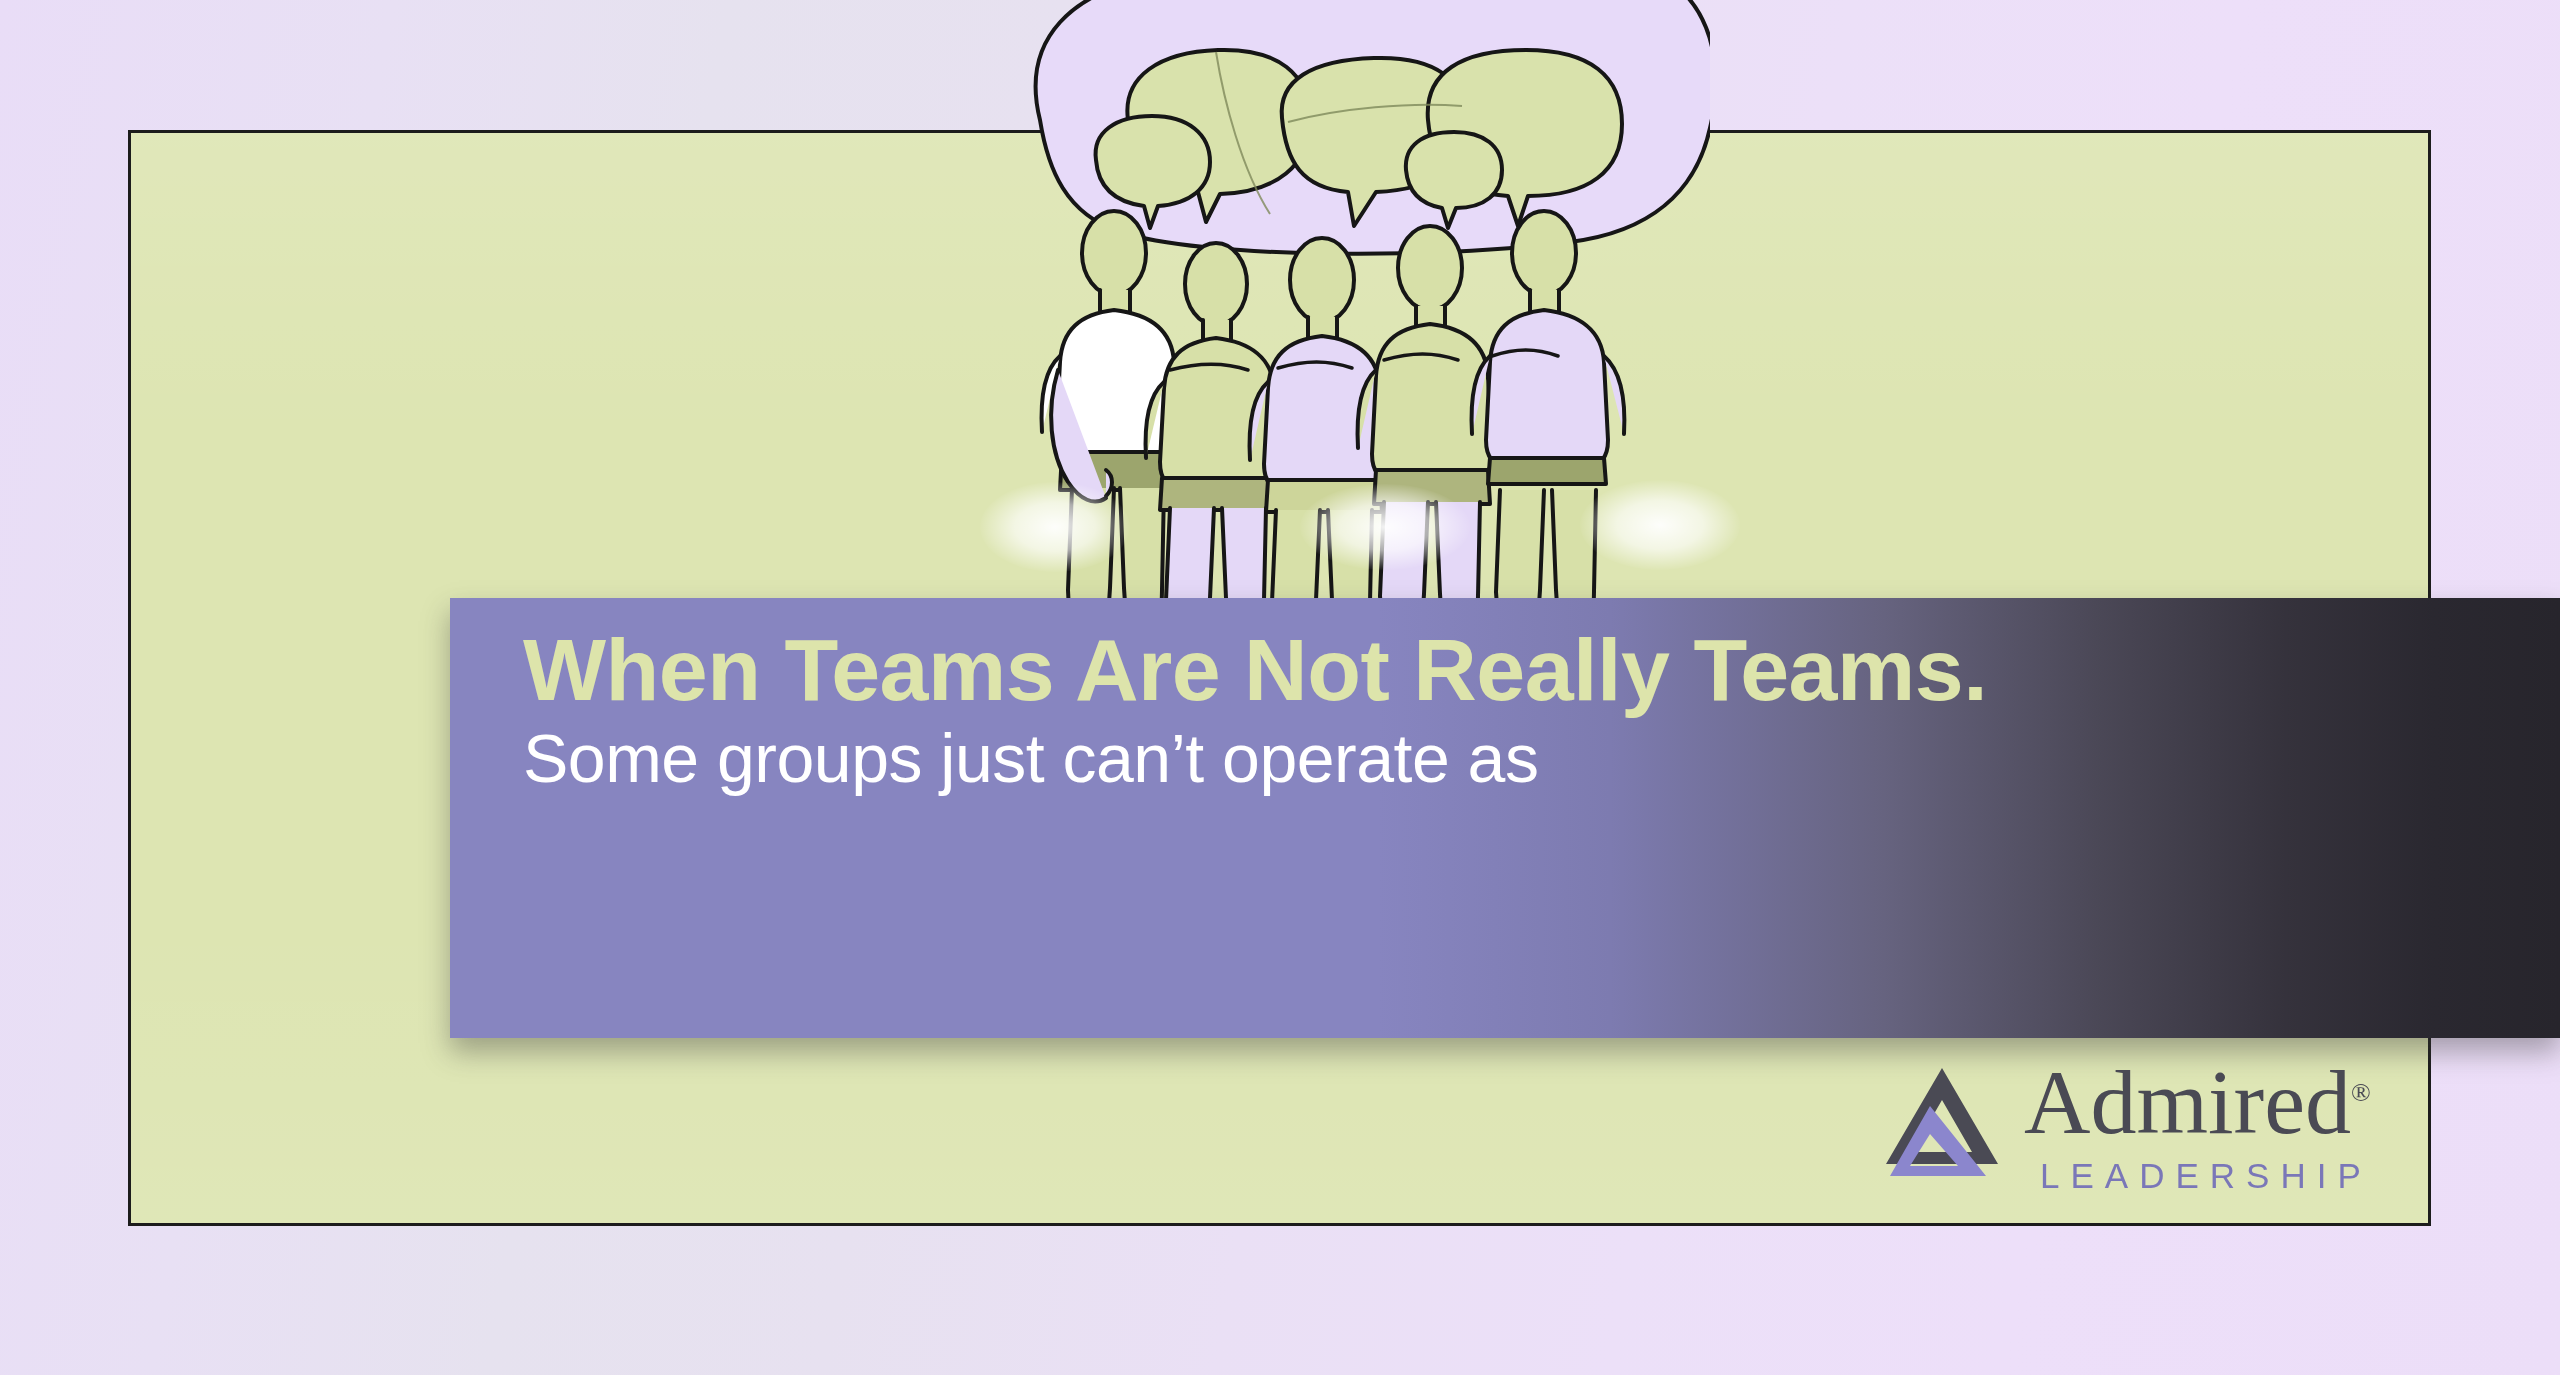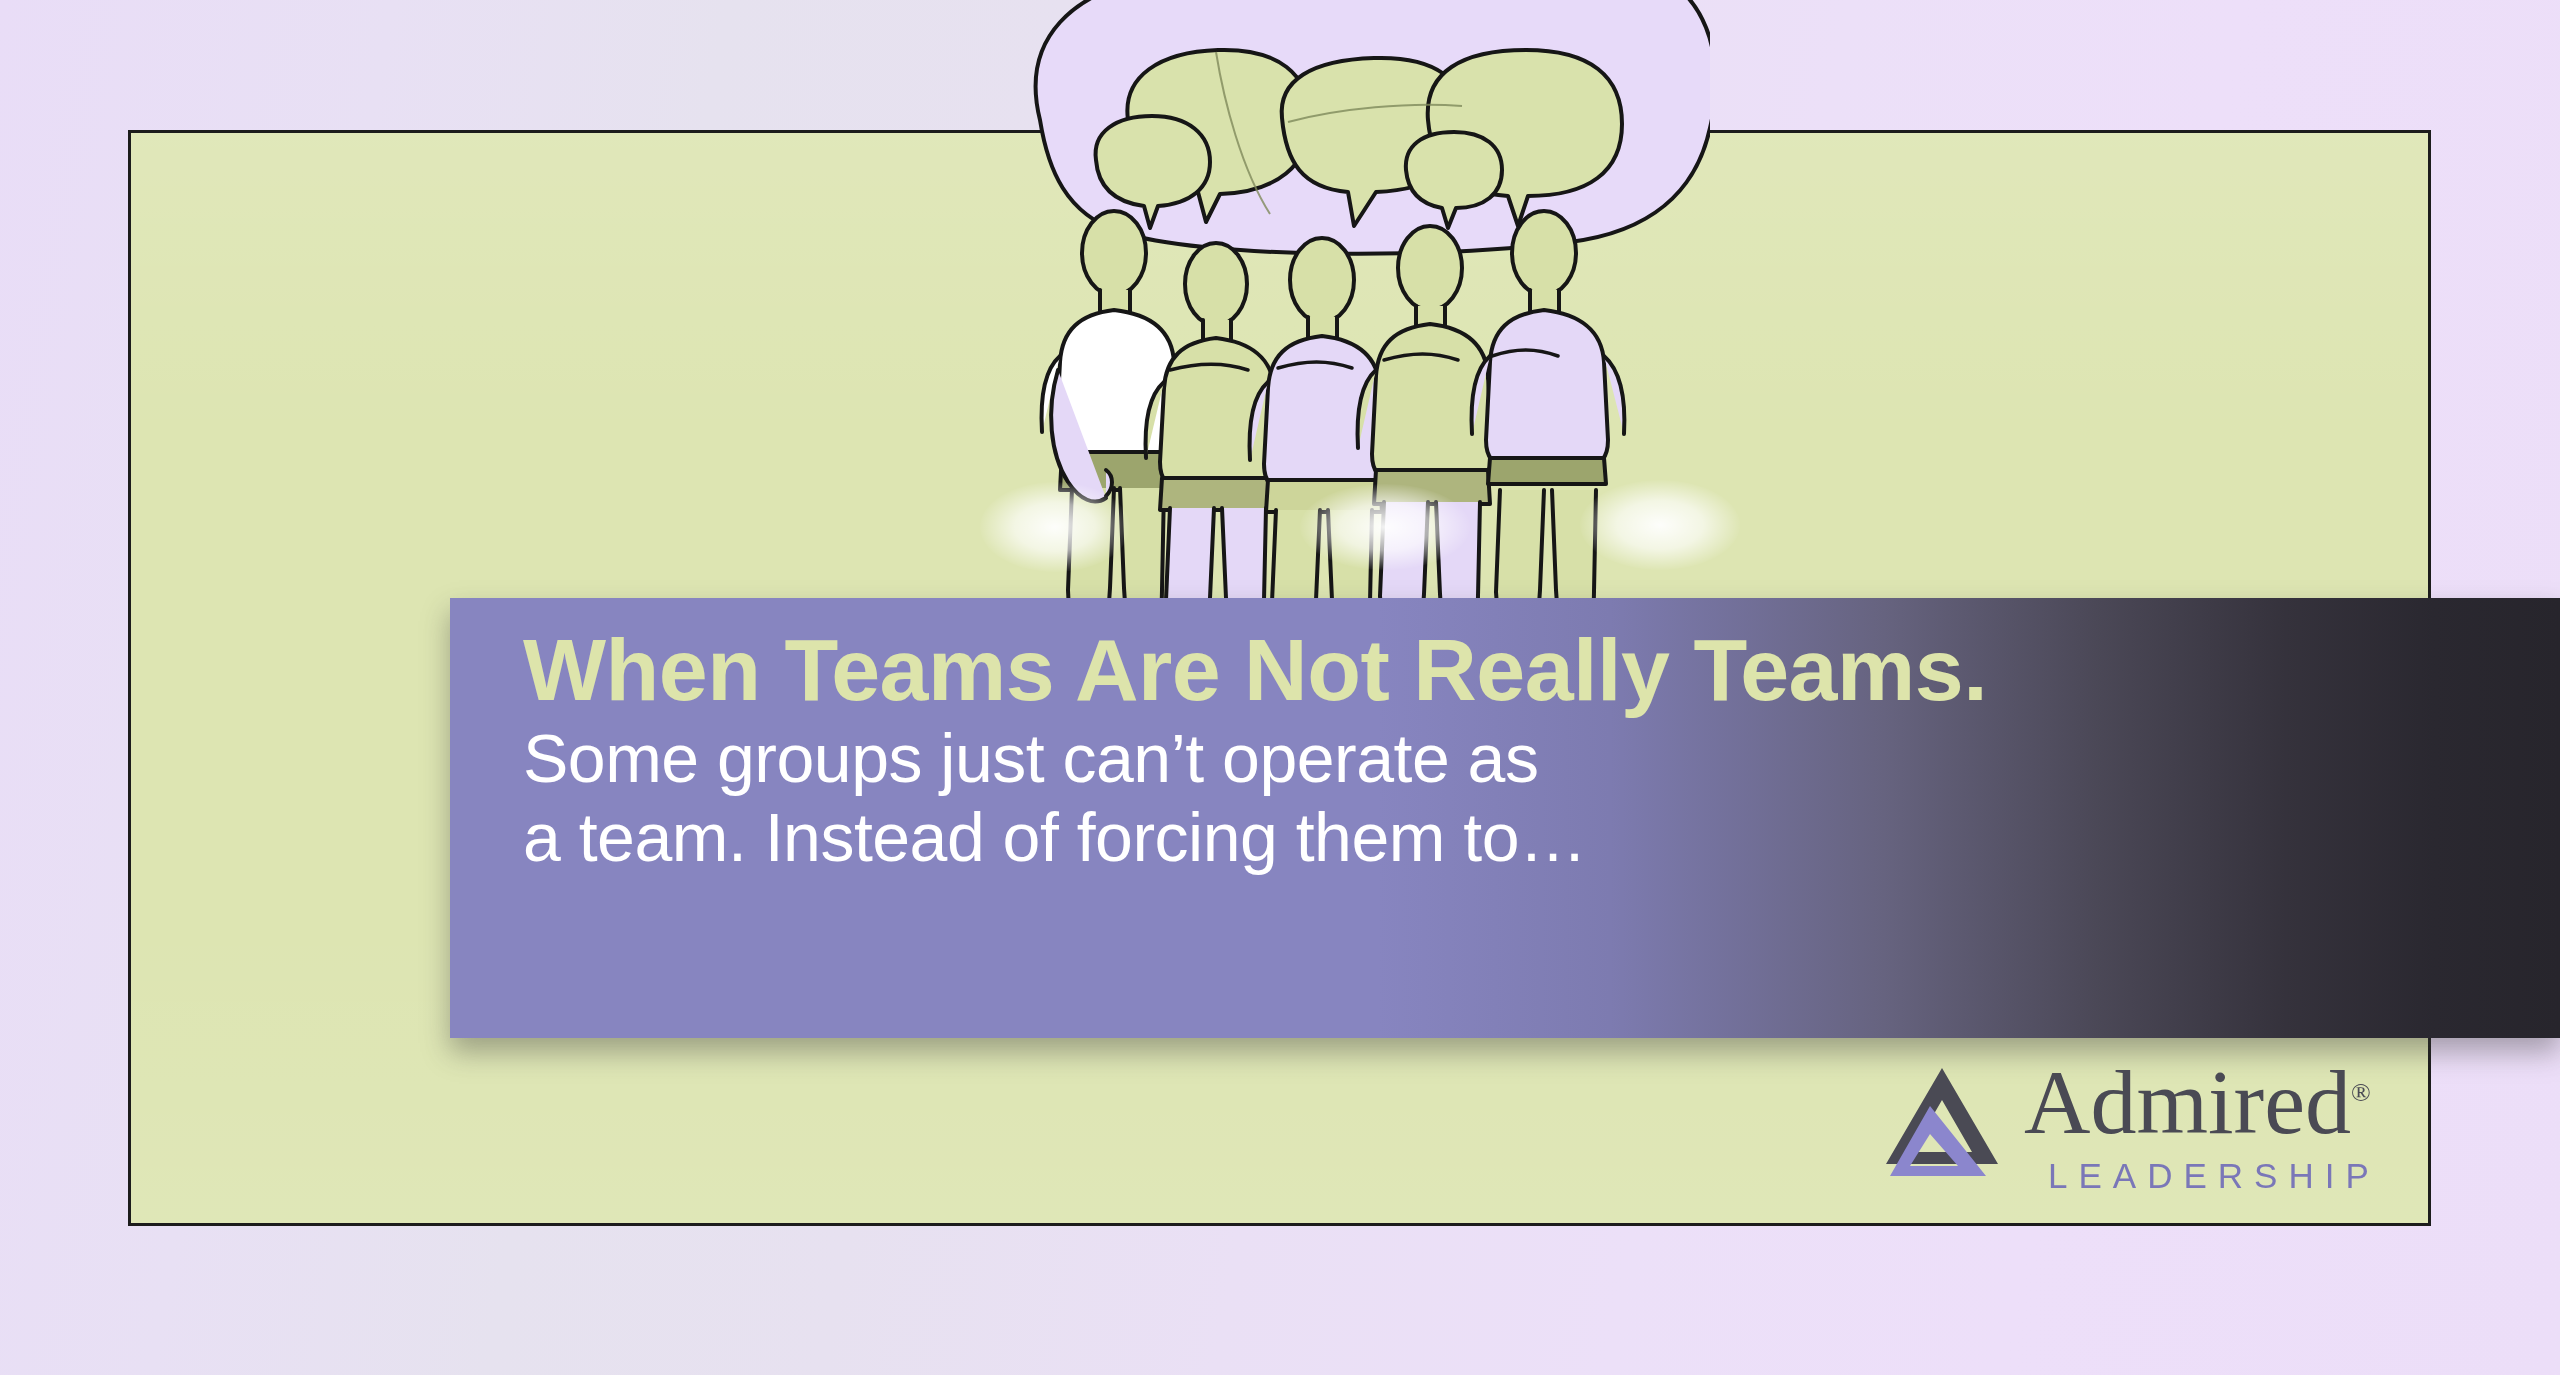--- a/index.html
+++ b/index.html
@@ -159,21 +159,21 @@
     vertical-align: super;
     color: #4a4a54;
     line-height: 1;
   }
   .logo-leadership {
     font-family: "Liberation Sans", sans-serif;
     font-size: 35px;
     letter-spacing: 11px;
     color: #7a77b8;
     margin-top: 10px;
-    margin-left: 24px;
+    margin-left: 16px;
     white-space: nowrap;
   }
 </style>
 </head>
 <body>
 
 <div class="stage">
 
   <div class="card-frame">
     <div class="card-inner">
@@ -327,21 +327,20 @@
 
     <div class="foot-glow" style="left:-30px; top:612px; width:150px; height:90px;"></div>
     <div class="foot-glow" style="left:290px; top:614px; width:170px; height:86px;"></div>
     <div class="foot-glow" style="left:570px; top:610px; width:160px; height:90px;"></div>
   </div>
 
   <div class="banner">
     <div class="banner-text">
       <div class="headline">When Teams Are Not Really Teams.</div>
       <div class="subline">Some groups just can’t operate as</div>
-      <div class="subline">a team. Instead of forcing them to…</div>
     </div>
   </div>
 
   <div class="logo">
     <div class="logo-mark">
       <svg viewBox="0 0 128 118" aria-hidden="true">
 
         <path d="M 62 6 L 118 102 L 6 102 Z
                  M 62 38 L 92 90 L 32 90 Z" fill="#4a4a54" fill-rule="evenodd"></path>
 

